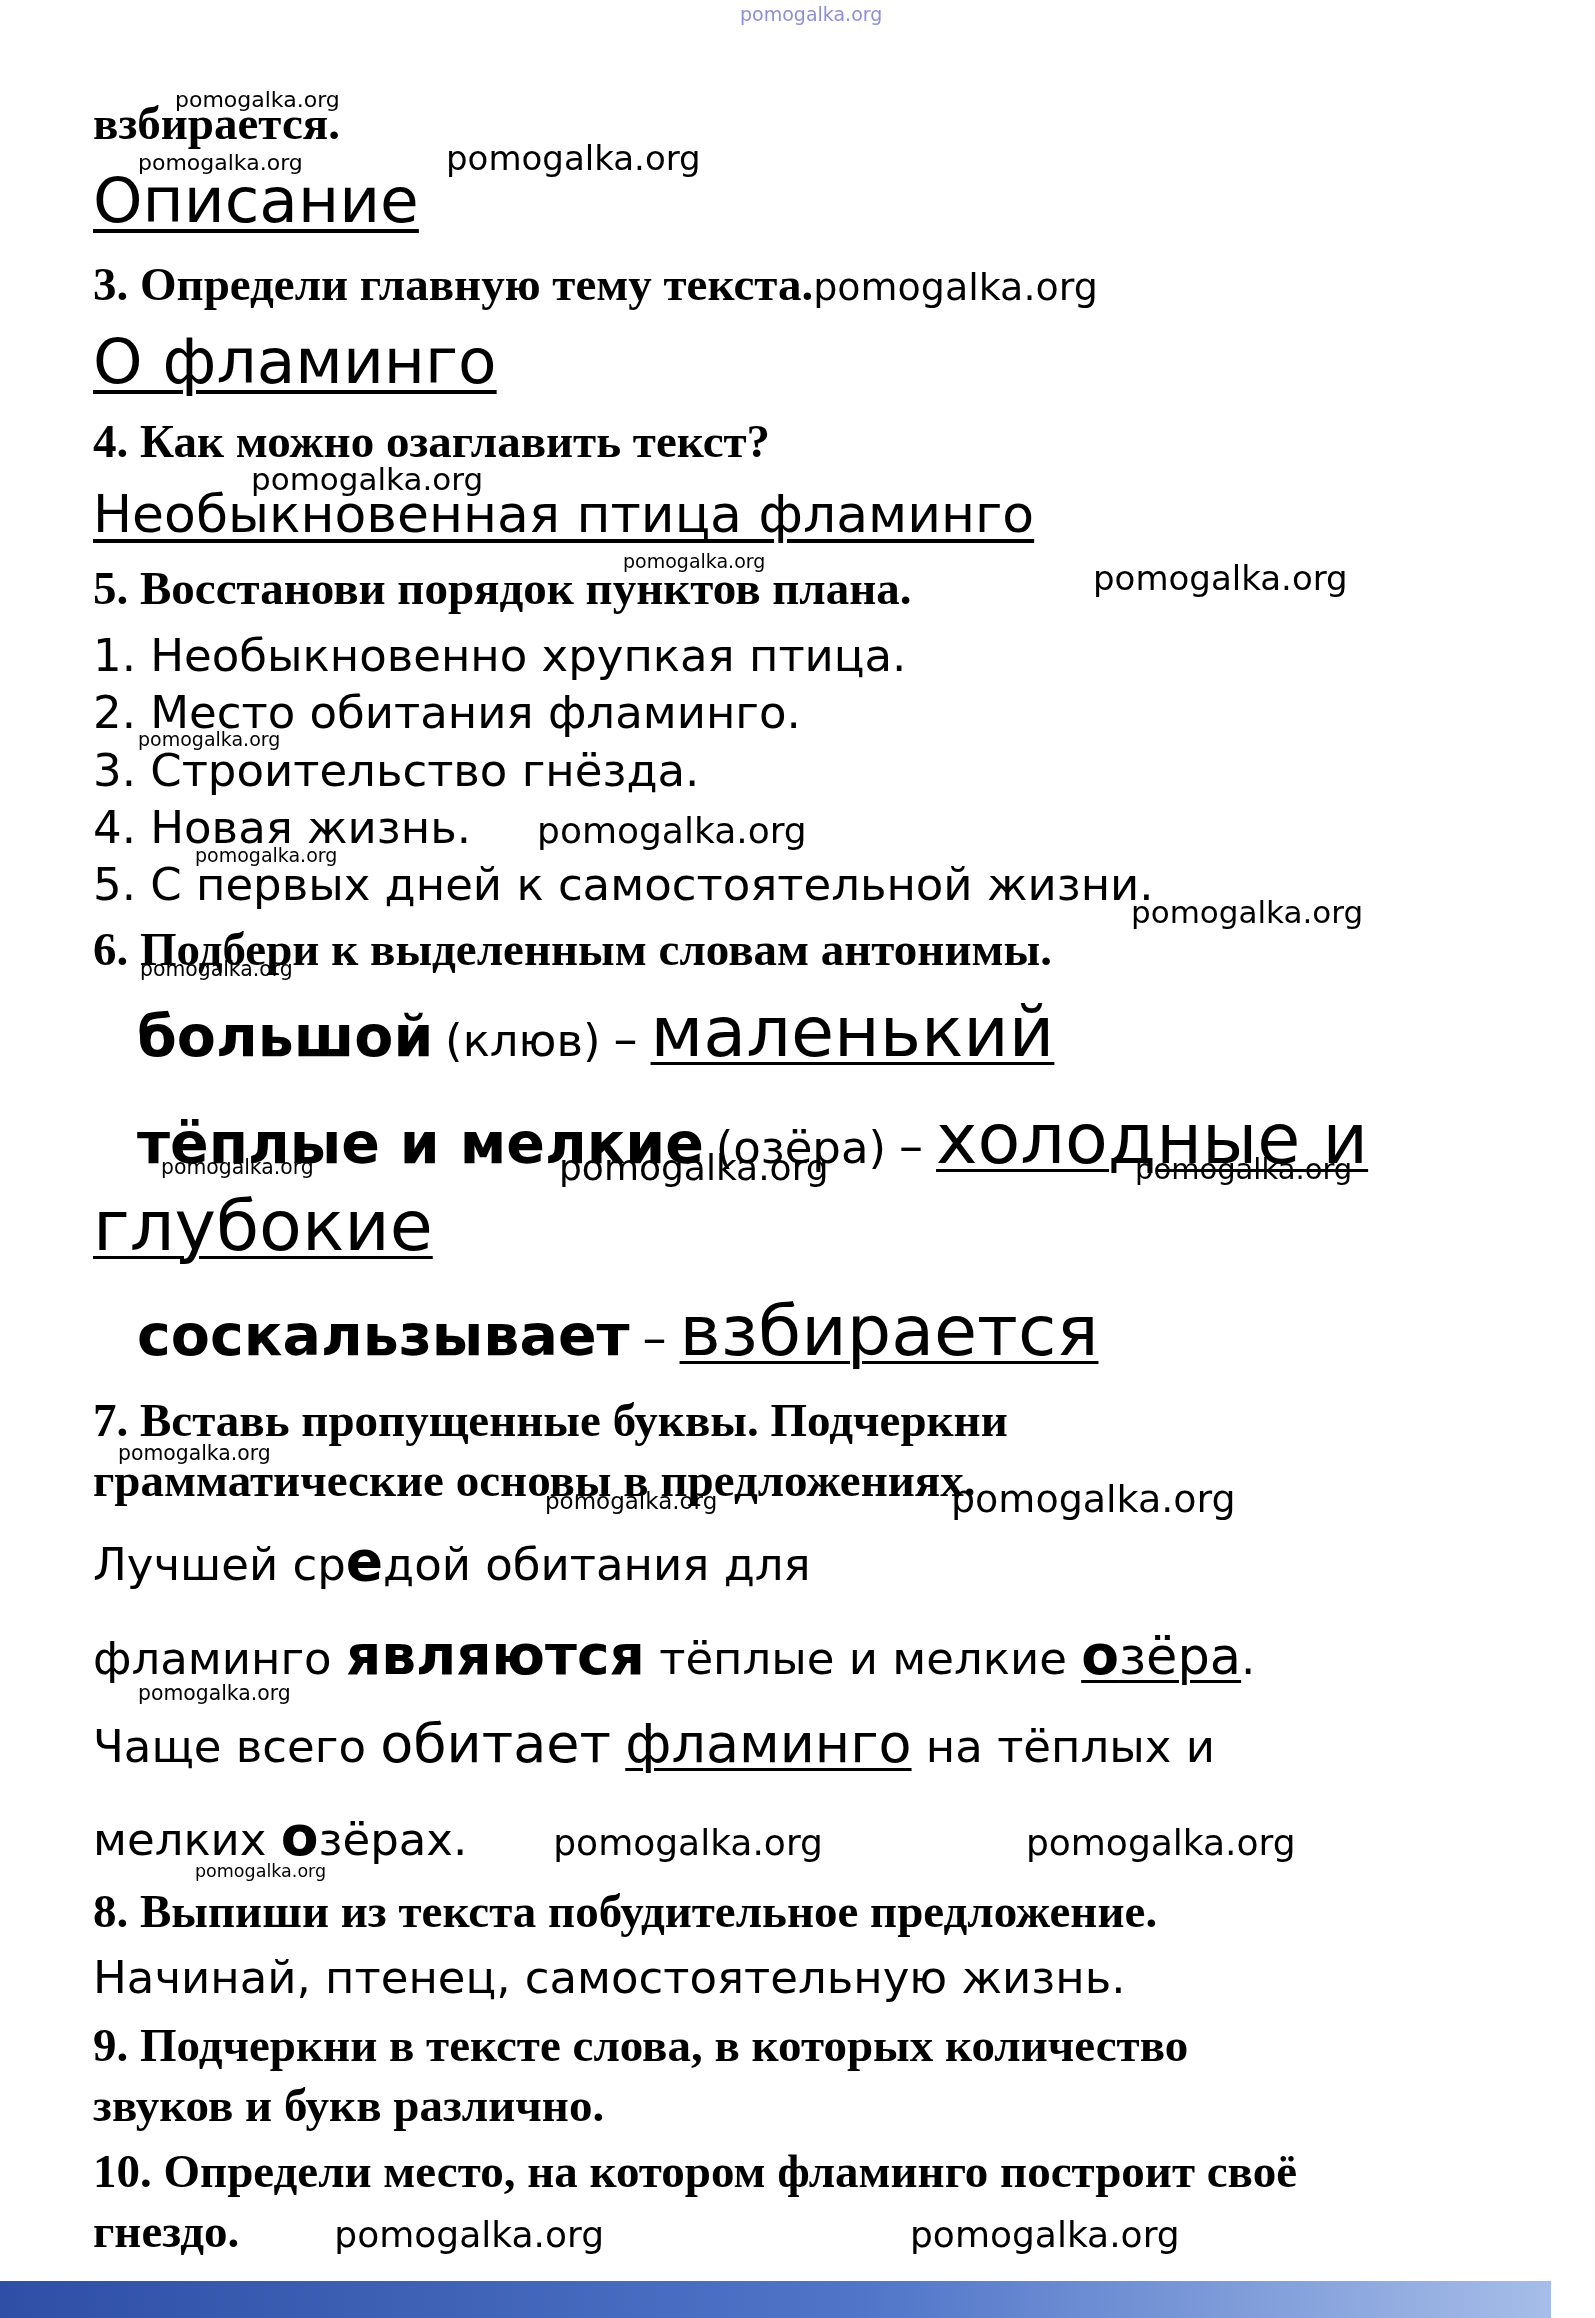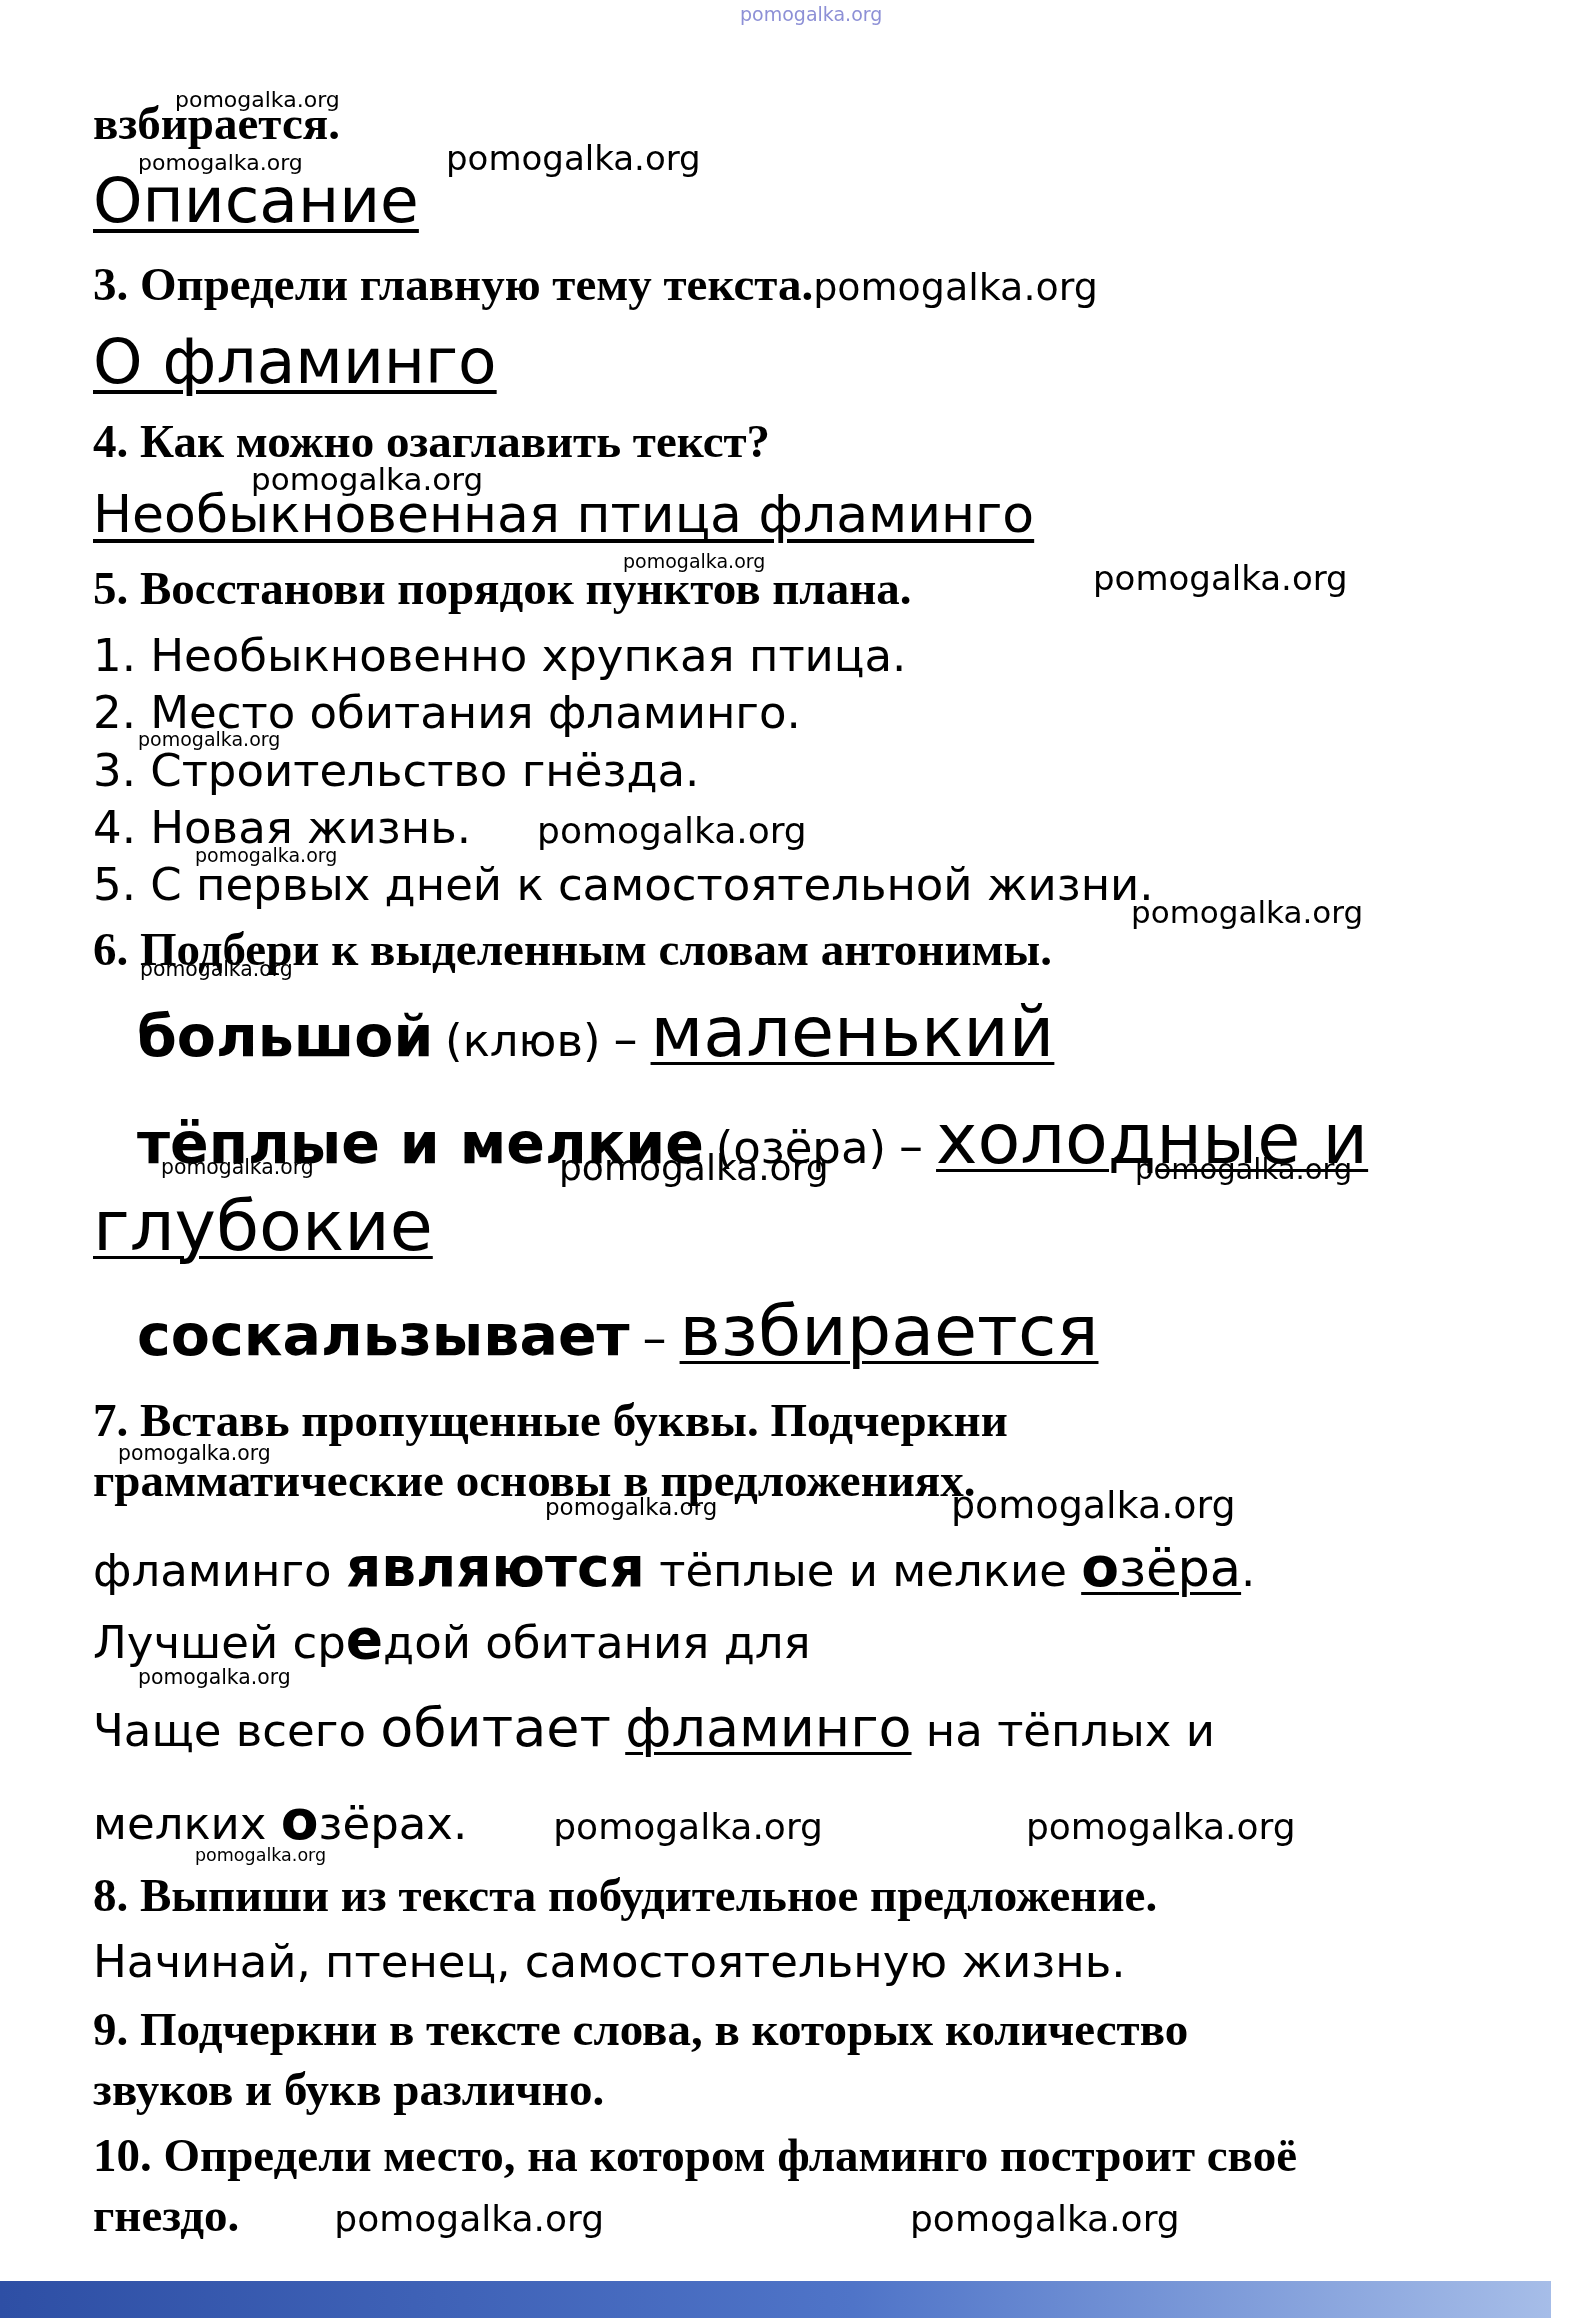--- a/index.html
+++ b/index.html
@@ -168,25 +168,25 @@
 
   <div class="blk mb22">
     <span class="wm abs" style="top:51px; left:25px; font-size:20.4px;">pomogalka.org</span>
     <div class="q nowrap">7. Вставь пропущенные буквы. Подчеркни</div>
     <div class="q nowrap">грамматические основы в предложениях.</div>
   </div>
 
   <div class="blk sent mb24">
     <span class="wm abs" style="top:-39px; left:452px; font-size:23px;">pomogalka.org</span>
     <span class="wm abs" style="top:-51px; left:858px; font-size:38px;">pomogalka.org</span>
+    <div class="nowrap">
+      <span>Лучшей ср</span><span class="bigbold">е</span><span>дой обитания для</span>
+    </div>
     <div class="nowrap mt30">
       <span>фламинго </span><span class="bigbold">являются</span><span> тёплые и мелкие </span><span class="und"><span class="bigbold">о</span><span class="bigrest">зёра</span></span><span>.</span>
-    </div>
-    <div class="nowrap">
-      <span>Лучшей ср</span><span class="bigbold">е</span><span>дой обитания для</span>
     </div>
   </div>
 
   <div class="blk sent mb12">
     <span class="wm abs" style="top:-29px; left:45px; font-size:20.4px;">pomogalka.org</span>
     <div class="nowrap">
       <span>Чаще всего </span><span class="big">обитает</span>
       <span class="big und">фламинго</span><span> на тёплых и</span>
     </div>
     <div class="nowrap mt30">

